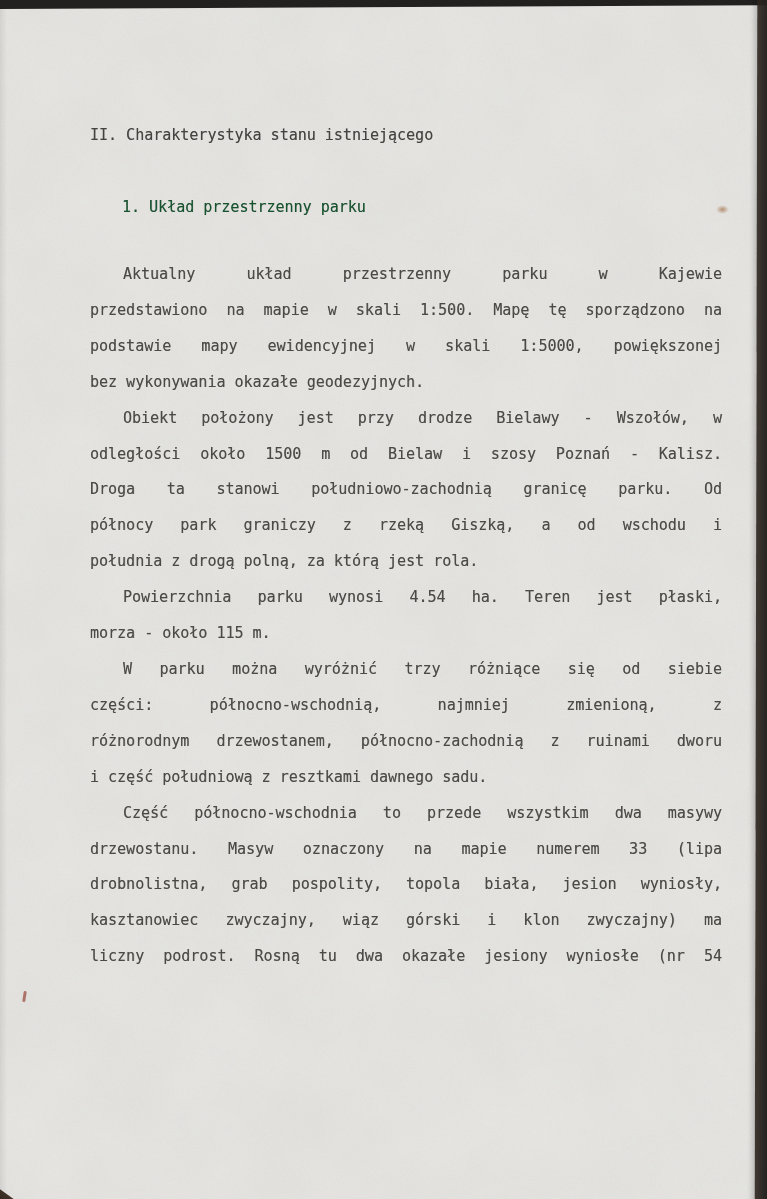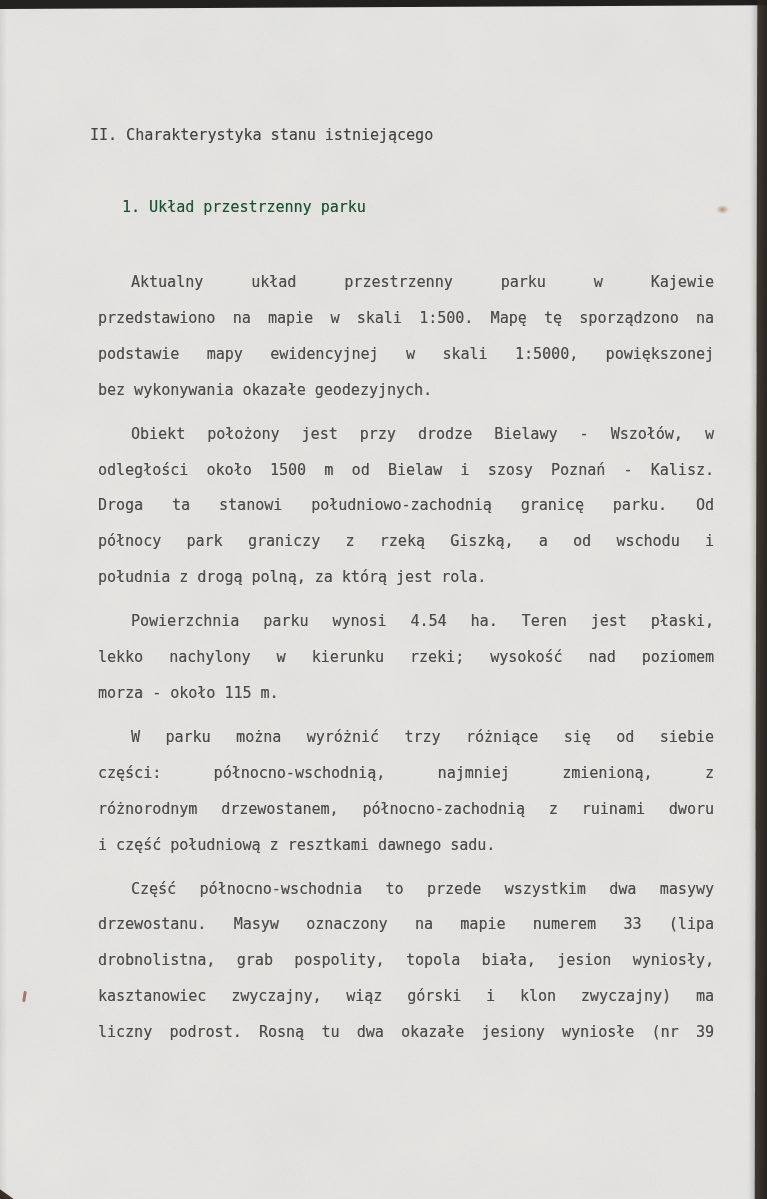--- a/index.html
+++ b/index.html
@@ -53,21 +53,21 @@
     line-height:20px;white-space:pre;color:#444341;
   }
   .subheading{
     position:absolute;left:32px;top:197px;width:600px;
     line-height:20px;white-space:pre;color:#14532d;
   }
   .body-lines{
     position:absolute;left:0;top:257px;width:632px;
     line-height:35.9px;
   }
-  .paragraph{margin:8px;padding:0;}
+  .paragraph{margin:0;padding:0;}
   .text-line{
     text-align:justify;
     text-align-last:justify;
   }
   .text-line.first{text-indent:33px;}
   .text-line.lastleft{text-align-last:left;}
 </style>
 </head>
 <body>
 
@@ -105,32 +105,31 @@
         </div>
         <div class="paragraph">
           <div class="text-line first">Obiekt położony jest przy drodze Bielawy - Wszołów, w</div>
           <div class="text-line">odległości około 1500 m od Bielaw i szosy Poznań - Kalisz.</div>
           <div class="text-line">Droga ta stanowi południowo-zachodnią granicę parku. Od</div>
           <div class="text-line">północy park graniczy z rzeką Giszką, a od wschodu i</div>
           <div class="text-line lastleft">południa z drogą polną, za którą jest rola.</div>
         </div>
         <div class="paragraph">
           <div class="text-line first">Powierzchnia parku wynosi 4.54 ha. Teren jest płaski,</div>
-          <div class="text-line">lekko nachylony w kierunku rzeki; wysokość nad poziomem</div>
           <div class="text-line lastleft">morza - około 115 m.</div>
         </div>
         <div class="paragraph">
           <div class="text-line first">W parku można wyróżnić trzy różniące się od siebie</div>
           <div class="text-line">części: północno-wschodnią, najmniej zmienioną, z</div>
           <div class="text-line">różnorodnym drzewostanem, północno-zachodnią z ruinami dworu</div>
           <div class="text-line lastleft">i część południową z resztkami dawnego sadu.</div>
         </div>
         <div class="paragraph">
           <div class="text-line first">Część północno-wschodnia to przede wszystkim dwa masywy</div>
           <div class="text-line">drzewostanu. Masyw oznaczony na mapie numerem 33 (lipa</div>
           <div class="text-line">drobnolistna, grab pospolity, topola biała, jesion wyniosły,</div>
           <div class="text-line">kasztanowiec zwyczajny, wiąz górski i klon zwyczajny) ma</div>
-          <div class="text-line">liczny podrost. Rosną tu dwa okazałe jesiony wyniosłe (nr 39</div>
+          <div class="text-line">liczny podrost. Rosną tu dwa okazałe jesiony wyniosłe (nr 54</div>
         </div>
       </div>
   </div>
 
 </div>
 
 </body></html>

